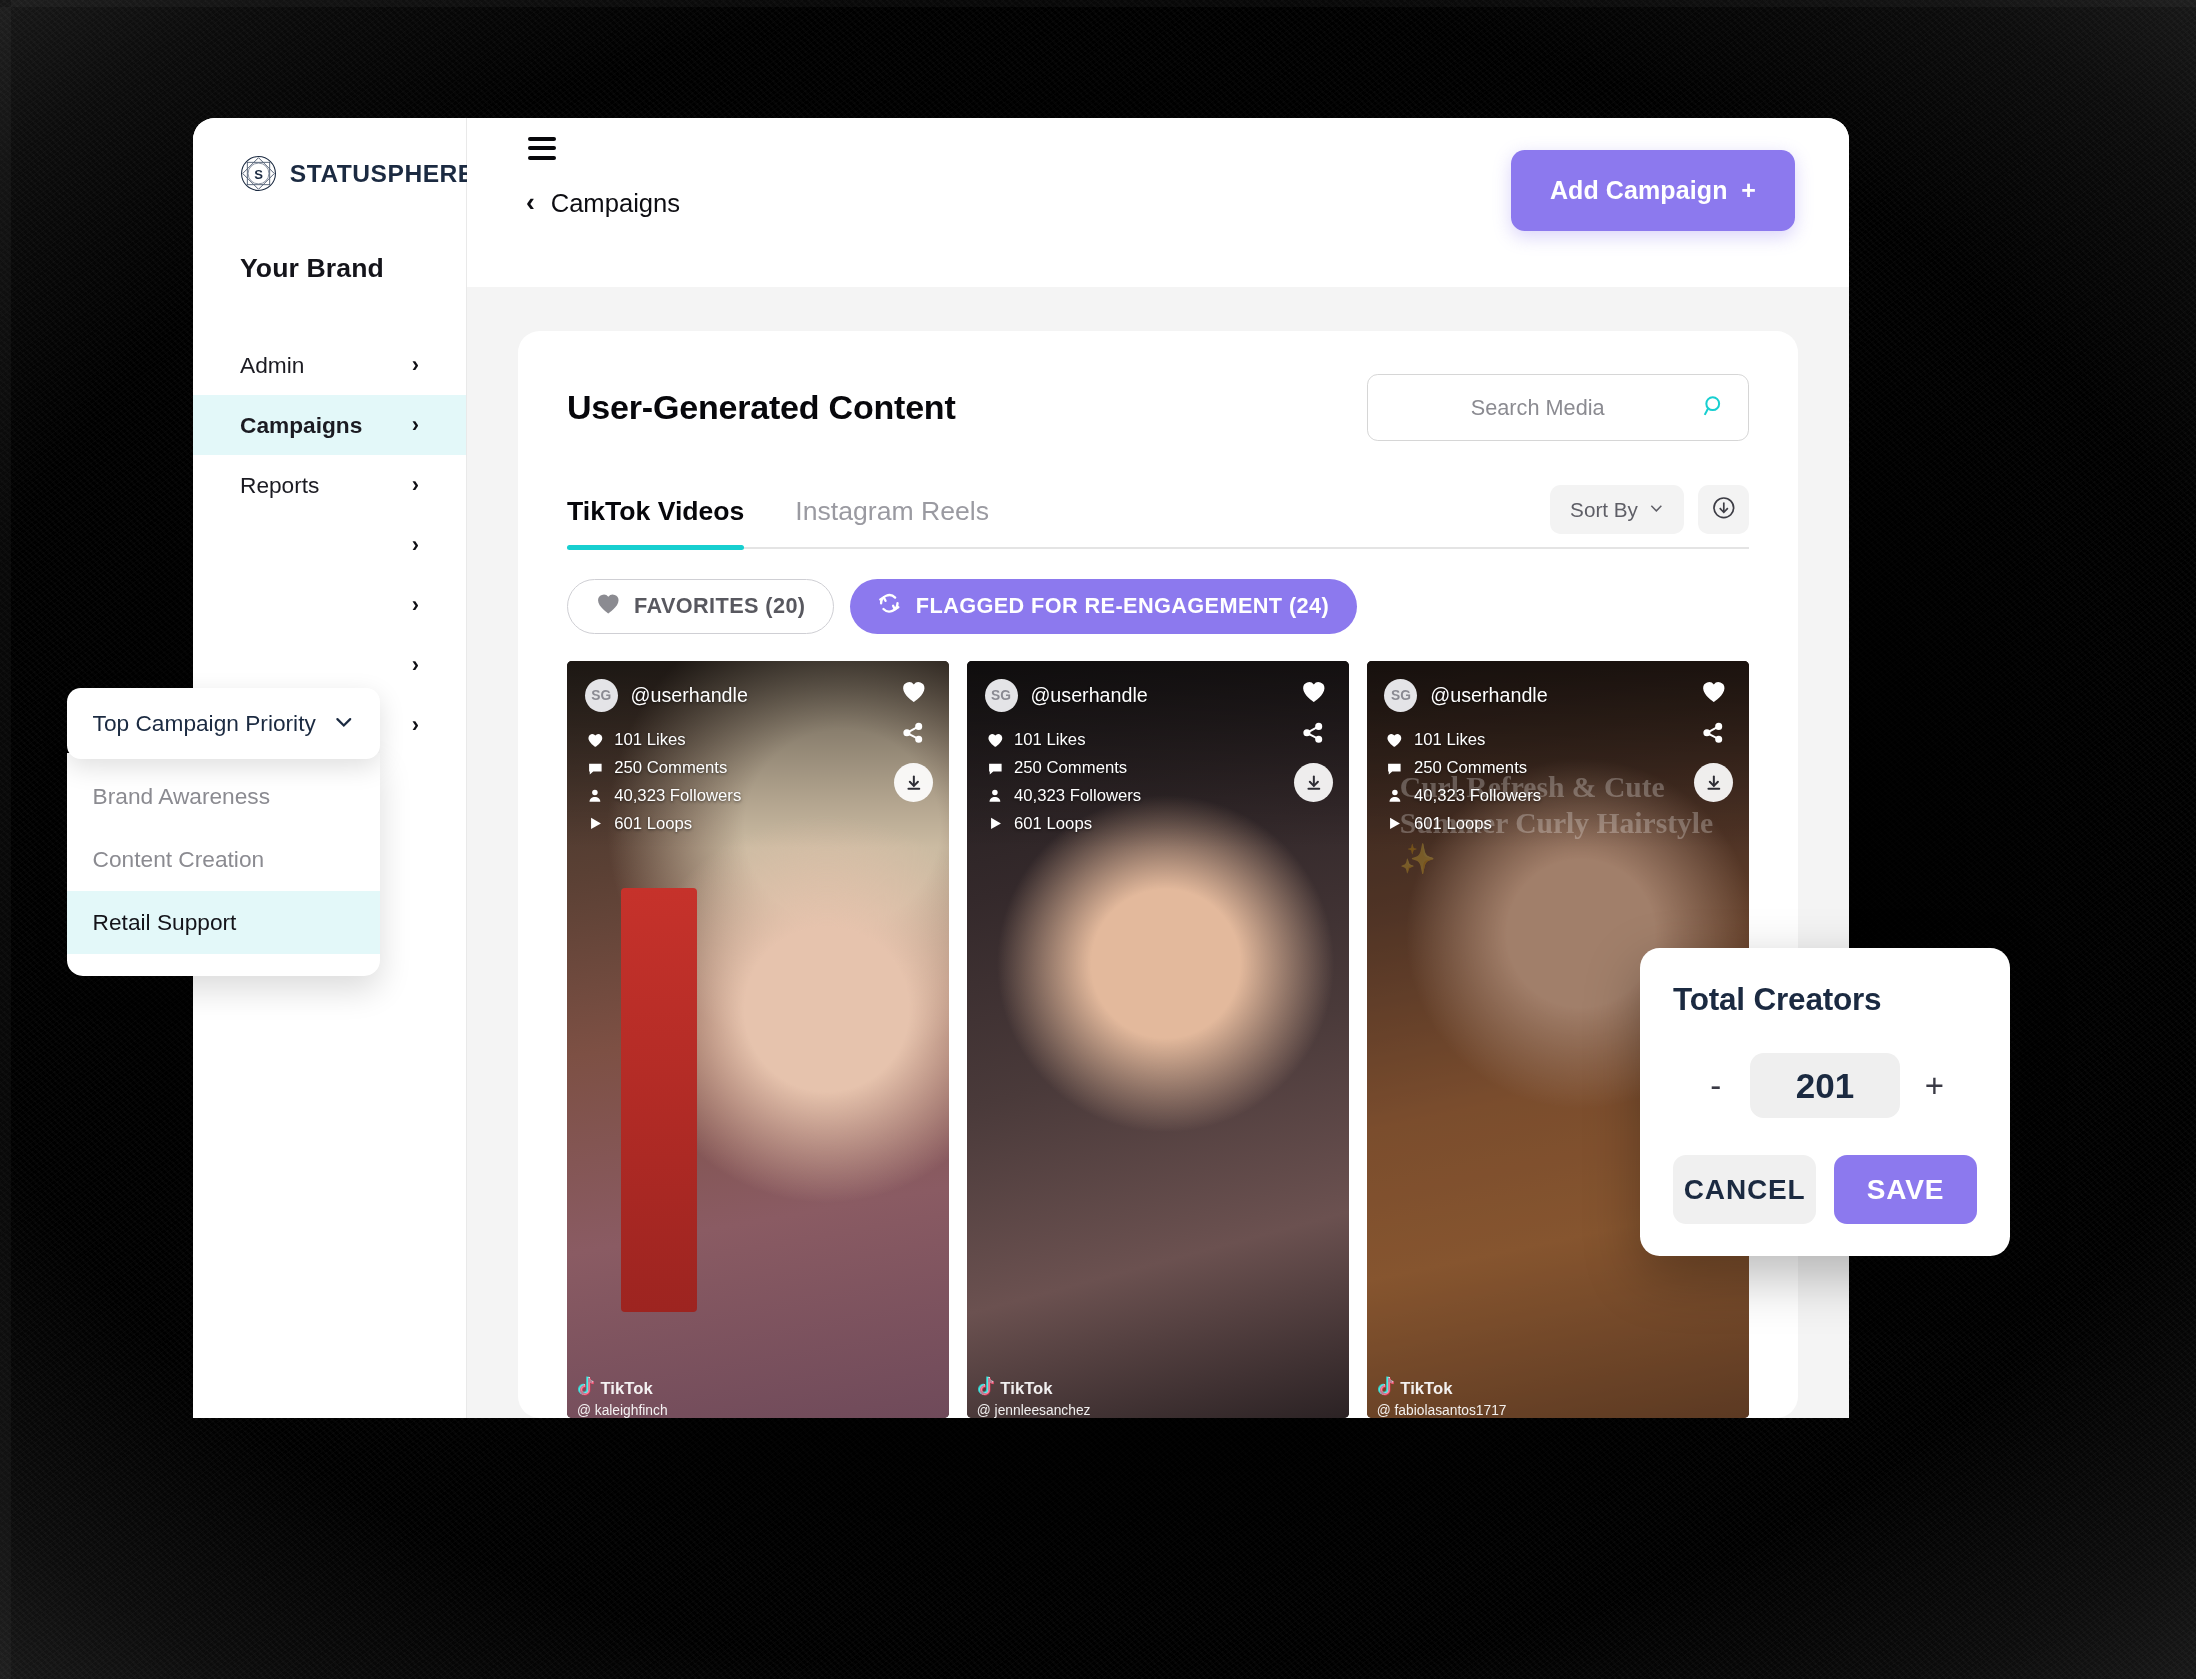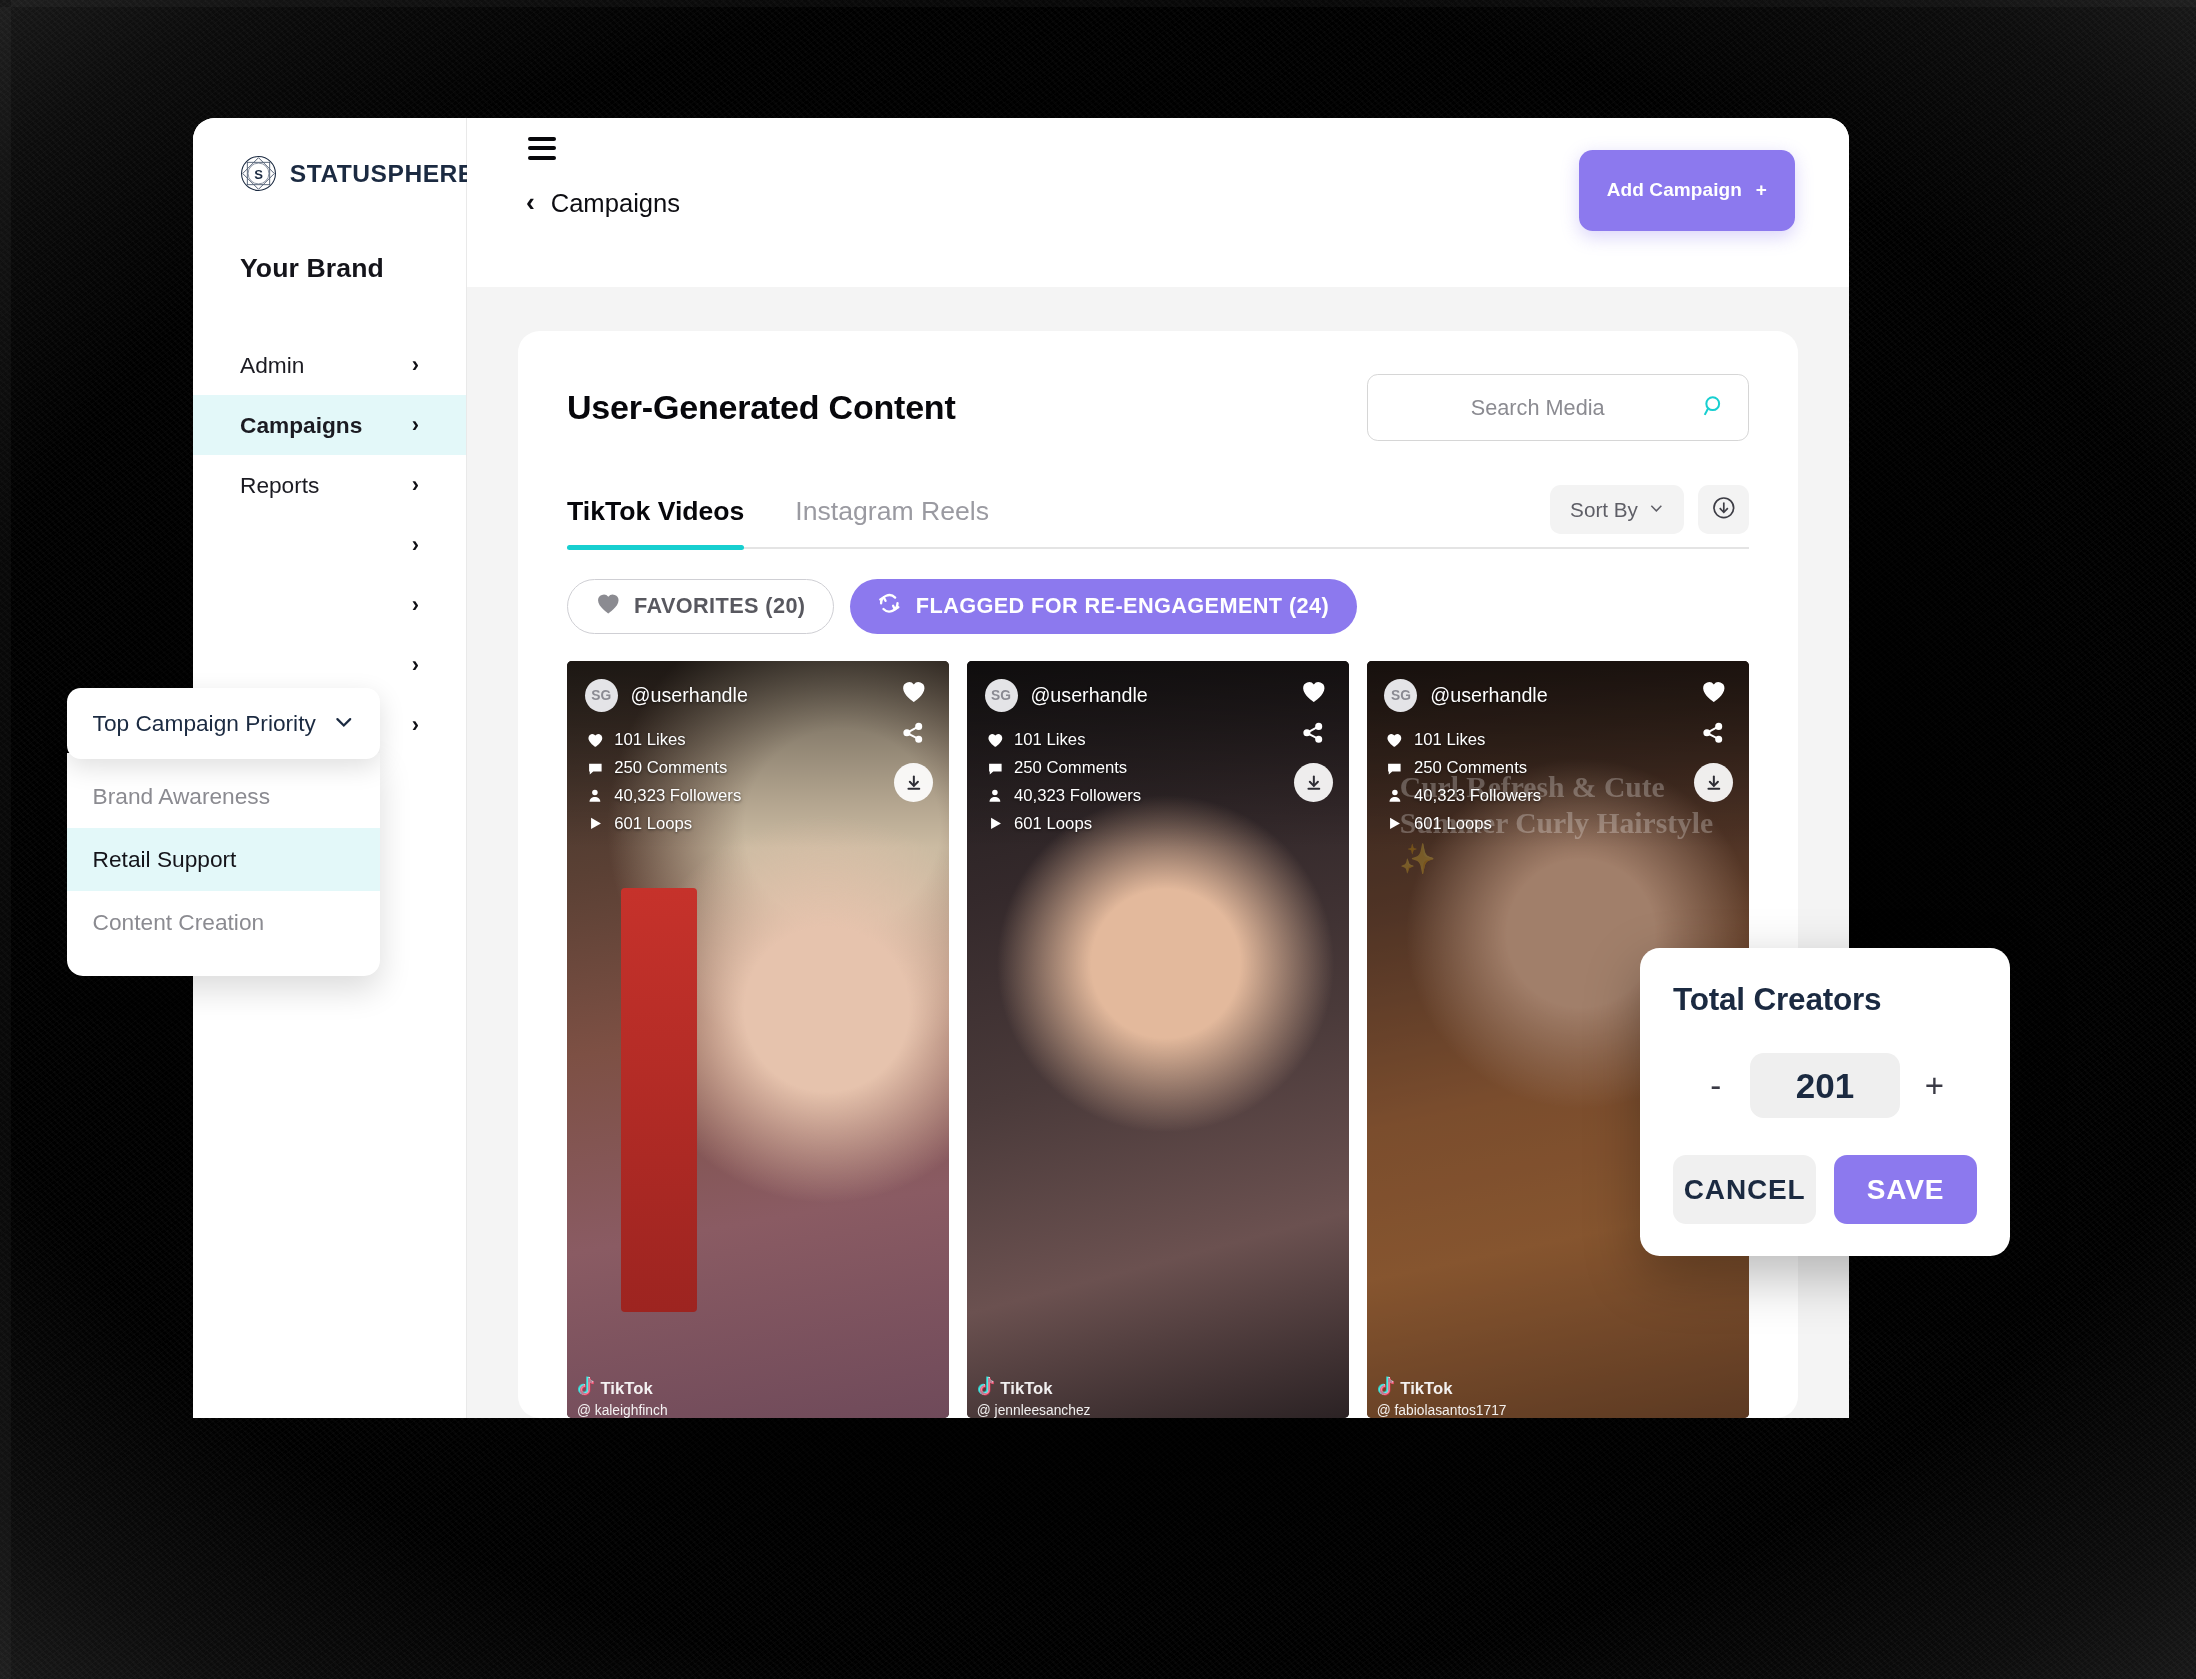--- a/index.html
+++ b/index.html
@@ -81,22 +81,22 @@
   }
   .bc-chev { font-size:26.6px; font-weight:700; line-height:1; margin-top:-2px; }
   .page-title {
     position:absolute; left:61px; top:108px;
     font-size:46px; font-weight:700; color:#07070b; letter-spacing:-0.5px;
   }
   .add-campaign-btn {
     position:absolute; right:54px; top:31.5px;
     background:#8c79ee; color:#fff;
     border:none; border-radius:13.8px;
-    height:81px; padding:0 28px;
-    font-family:inherit; font-size:19px; font-weight:600;
+    height:81px; padding:0 39px;
+    font-family:inherit; font-size:25px; font-weight:600;
     letter-spacing:0.1px; cursor:pointer;
     box-shadow:0 5.9px 17.7px rgba(140,121,238,.32);
     display:flex; align-items:center; gap:13.8px;
   }
   #content-area {
     flex:1; background:#f4f4f4; padding:44px 51px 0 51px; min-height:0;
   }
   #ugc-card {
     background:#fff; border-radius:21.7px;
     height:100%; padding:43px 49px 0 49px;
@@ -661,22 +661,22 @@
   <div class="dd-head">
     <span class="dd-head-label">Top Campaign Priority</span>
     <span>
       <svg viewBox="0 0 24 24" width="25.6" height="25.6" fill="none" stroke="#1b2a41" stroke-width="2.1" stroke-linecap="round">
         <polyline points="6,9.5 12,15.5 18,9.5"></polyline>
       </svg>
     </span>
   </div>
   <div class="dd-list">
     <div class="dd-item">Brand Awareness</div>
+    <div class="dd-item">Content Creation</div>
     <div class="dd-item selected">Retail Support</div>
-    <div class="dd-item">Content Creation</div>
     <div class="dd-spacer"></div>
   </div>
 </div>
 
 <div id="creators-modal">
   <div class="modal-title">Total Creators</div>
   <div class="stepper">
     <button class="step-btn">-</button>
     <div class="step-value">201</div>
     <button class="step-btn">+</button>

